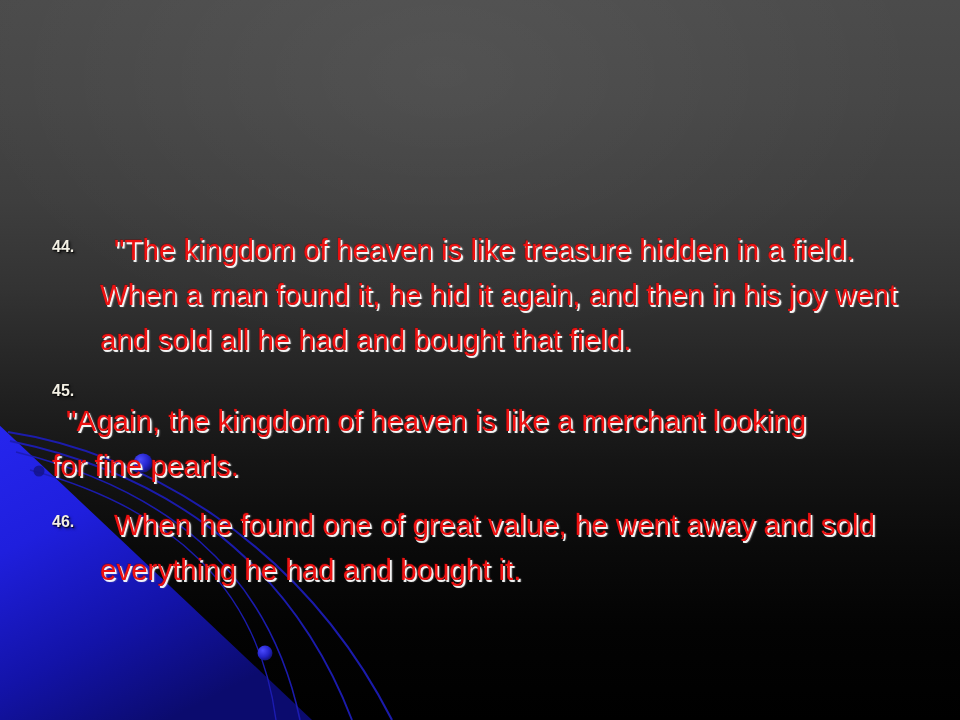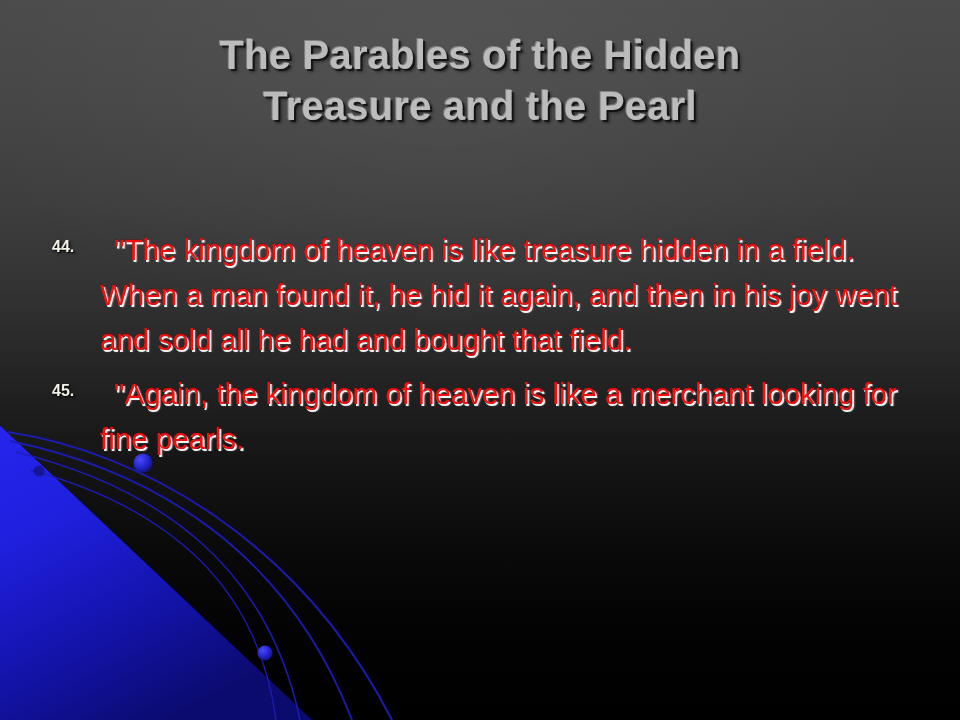--- a/index.html
+++ b/index.html
@@ -93,21 +93,21 @@
     color: #ee1111;
     text-indent: 14px;
     text-shadow:
        1.6px 1.6px 0px rgba(255,255,255,0.92),
        2.4px 2.4px 1.4px rgba(190,190,190,0.55),
       -0.6px -0.6px 0px rgba(120,0,0,0.35);
   }
   #v44 .vtext { width: 845px; }
   #v45 .vtext { width: 760px; }
   #v46 .vtext { width: 830px; }
-  #v45 { margin-top: 0; }
+  #v45 { margin-top: 0; flex-direction: column; }
   #v46 { margin-top: 14px; }
 </style>
 </head>
 <body>
 
 <div id="slide">
 
   <svg id="decor" viewBox="0 0 960 720" preserveAspectRatio="none" aria-hidden="true">
     <defs>
       <linearGradient id="wedgeGrad" x1="0" y1="0" x2="0.55" y2="1">
@@ -132,32 +132,32 @@
       <path d="M 30,470 C 170,508 258,586 276,720" stroke-width="1.4"></path>
     </g>
 
     <circle cx="143" cy="463" r="9.5" fill="url(#dotGrad)"></circle>
     <circle cx="265" cy="653" r="7.5" fill="url(#dotGrad)"></circle>
     <circle cx="39" cy="471" r="5.5" fill="#14148a" fill-opacity="0.85"></circle>
   </svg>
 
   <div id="vignette"></div>
 
-  <div id="title">
-    <div>The Parables of the Hidden</div>
-    <div>Treasure and the Pearl</div>
-  </div>
 
   <div id="body">
 
     <div class="verse" id="v44">
       <div class="vnum">44.</div>
       <div class="vtext">"The kingdom of heaven is like treasure hidden in a field.  When a man found it, he hid it again, and then in his joy went and sold all he had and bought that field.</div>
     </div>
 
     <div class="verse" id="v45">
       <div class="vnum">45.</div>
       <div class="vtext">"Again, the kingdom of heaven is like a merchant looking for fine pearls.</div>
     </div>
 
+    <div class="verse" id="v46">
+      <div class="vnum">46.</div>
+      <div class="vtext">When he found one of great value, he went away and sold everything he had and bought it.</div>
+    </div>
 
   </div>
 </div>
 
 </body></html>

